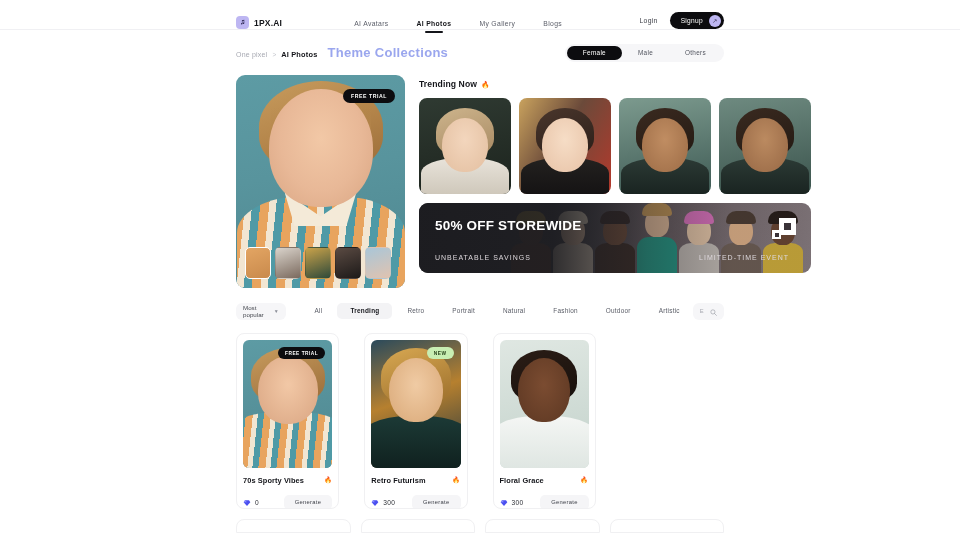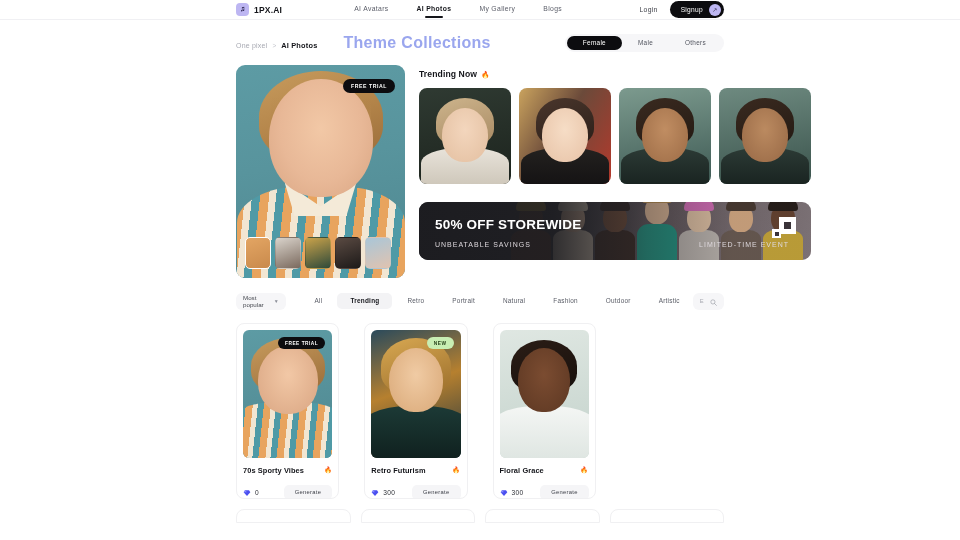--- a/index.html
+++ b/index.html
@@ -6,22 +6,22 @@
   html, body {
     width: 960px; height: 540px;
     overflow: hidden;
     background: #ffffff;
     font-family: "Liberation Sans", sans-serif;
     color: #14151a;
   }
 
   
   .topnav {
-    height: 20px;
-    display: flex; align-items: center;
+    height: 30px;
+    display: flex; align-items: flex-end;
     padding: 0 236px 0 236px;
     border-bottom: 1px solid #f0f0f3;
     position: relative;
   }
   .brand { display: flex; align-items: center; gap: 5px; }
   .brand-mark {
     width: 13px; height: 13px; border-radius: 4px;
     background: #bdb6f2;
     display: flex; align-items: center; justify-content: center;
   }
@@ -64,22 +64,22 @@
 
   .breadcrumb-row {
     display: flex; align-items: center;
     height: 45px;
   }
   .crumbs { display: flex; align-items: baseline; gap: 5px; }
   .crumb-muted { font-size: 7px; color: #a7a9b2; letter-spacing: .2px; }
   .crumb-sep { font-size: 6.5px; color: #c3c5cc; }
   .crumb-strong { font-size: 7.4px; color: #14151a; font-weight: bold; letter-spacing: .2px; }
   .crumb-title {
-    font-size: 16px; color: #9aa6ee; font-weight: bold;
-    letter-spacing: .3px; margin-left: 21px;
+    font-size: 13px; color: #9aa6ee; font-weight: bold;
+    letter-spacing: .3px; margin-left: 5px;
   }
   .gender-toggle {
     margin-left: auto;
     display: flex; align-items: center;
     background: #f6f6f8; border-radius: 999px; padding: 2px;
     height: 18px;
   }
   .gender-opt {
     font-size: 6.4px; color: #52555f; letter-spacing: .3px;
     padding: 0 16px; height: 14px; line-height: 14px;
@@ -164,21 +164,21 @@
     width: 58px; height: 48px; top: 10px;
     border-radius: 50% 50% 36% 36%;
   }
   .tc-body {
     position: absolute; bottom: 0; left: 50%; transform: translateX(-50%);
     width: 88px; height: 36px; border-radius: 42% 42% 0 0;
   }
 
   
   .promo {
-    margin-top: 18px; height: 58px; border-radius: 9px;
+    margin-top: 9px; height: 70px; border-radius: 9px;
     position: relative; overflow: hidden;
     background: linear-gradient(100deg,#2b2b2f 0%,#3a3a40 38%,#6b5f63 62%,#8e8286 100%);
   }
   .promo-people {
     position: absolute; inset: 0;
     display: flex; align-items: flex-end; justify-content: flex-end;
     gap: 2px; padding-right: 8px;
   }
   .person { width: 40px; height: 62px; position: relative; }
   .p-head {

